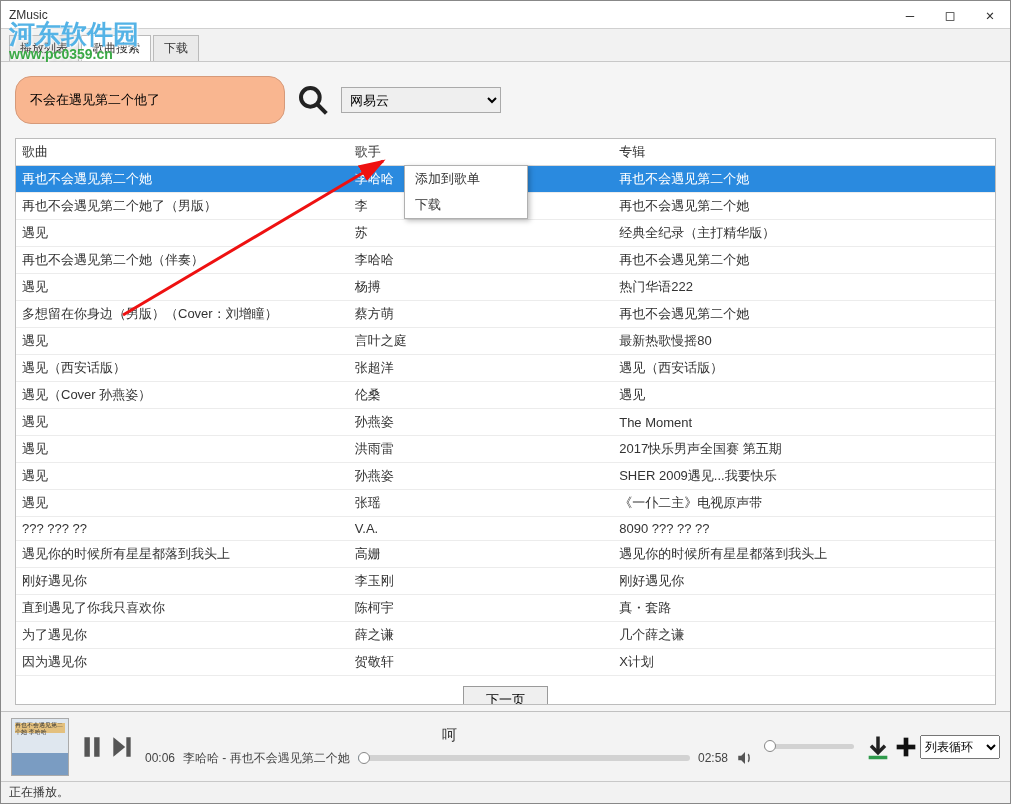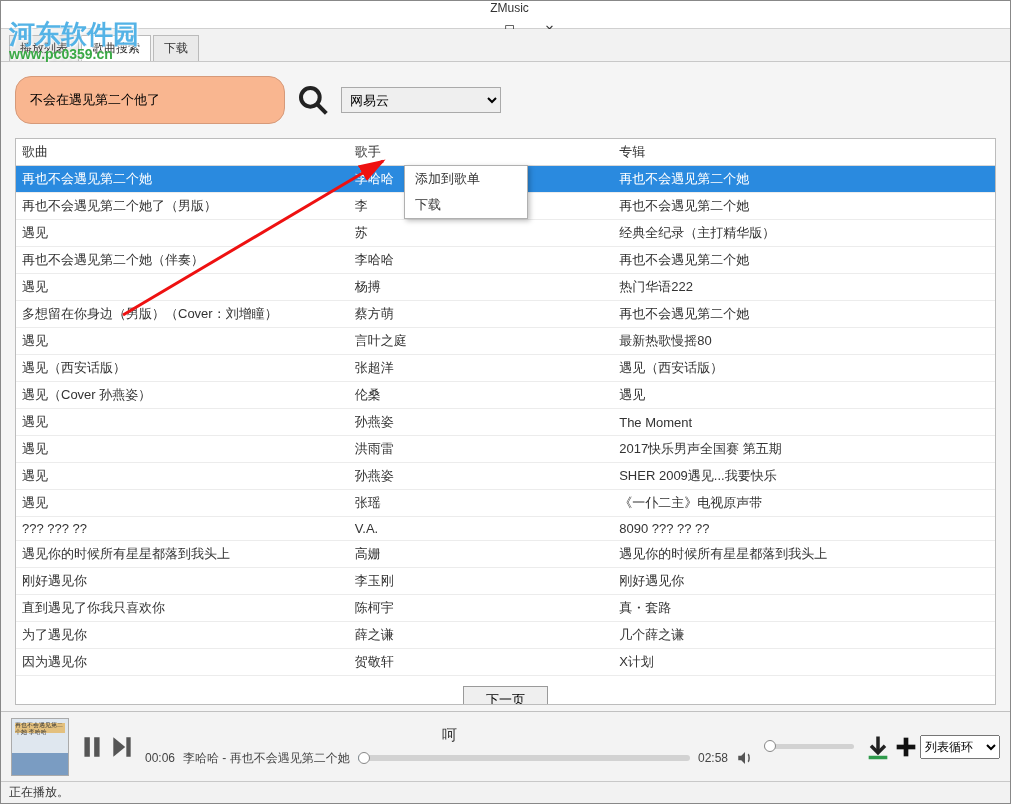--- a/index.html
+++ b/index.html
@@ -1,18 +1,18 @@
 <!DOCTYPE html>
 <html><head>
 <meta charset="utf-8">
 <style>
   * { margin: 0; padding: 0; box-sizing: border-box; }
   body { font-family: "Microsoft YaHei", Arial, sans-serif; font-size: 13px; background: #f0f0f0; color: #333; user-select: none; }
   .window { width: 1011px; height: 804px; background: #f5f5f5; border: 1px solid #888; display: flex; flex-direction: column; position: relative; }
-  .titlebar { height: 28px; background: #fff; display: flex; align-items: center; justify-content: space-between; padding-left: 8px; border-bottom: 1px solid #d0d0d0; flex-direction: column; }
+  .titlebar { height: 28px; background: #fff; display: flex; align-items: center; justify-content: space-between; padding-left: 8px; border-bottom: 1px solid #d0d0d0; }
   .titlebar .title { font-size: 12px; }
   .titlebar .controls { display: flex; }
   .titlebar .controls .ctrl { width: 40px; height: 26px; display: flex; align-items: center; justify-content: center; font-family: monospace; font-size: 14px; cursor: pointer; }
   .watermark { position: absolute; top: 20px; left: 8px; z-index: 50; pointer-events: none; font-size: 26px; font-weight: bold; color: #54b3e6; text-shadow: 1px 1px 2px #fff; line-height: 1; }
   .watermark .sub { font-size: 14px; color: #3aa946; }
   .tabs { display: flex; padding: 6px 8px 0 8px; gap: 2px; border-bottom: 1px solid #c8c8c8; background: #f2f2f2; }
   .tabs .tab { padding: 4px 10px; border: 1px solid #bbb; border-bottom: none; background: #eaeaea; cursor: pointer; font-size: 12px; }
   .tabs .tab.active { background: #fff; }
   .searchbar { display: flex; align-items: center; padding: 14px 14px; gap: 12px; }
   .searchbar input[type=text] { width: 270px; height: 48px; border: 1px solid #d69a7a; border-radius: 16px; background: #f9b690; padding: 0 14px; font-size: 13px; outline: none; }

